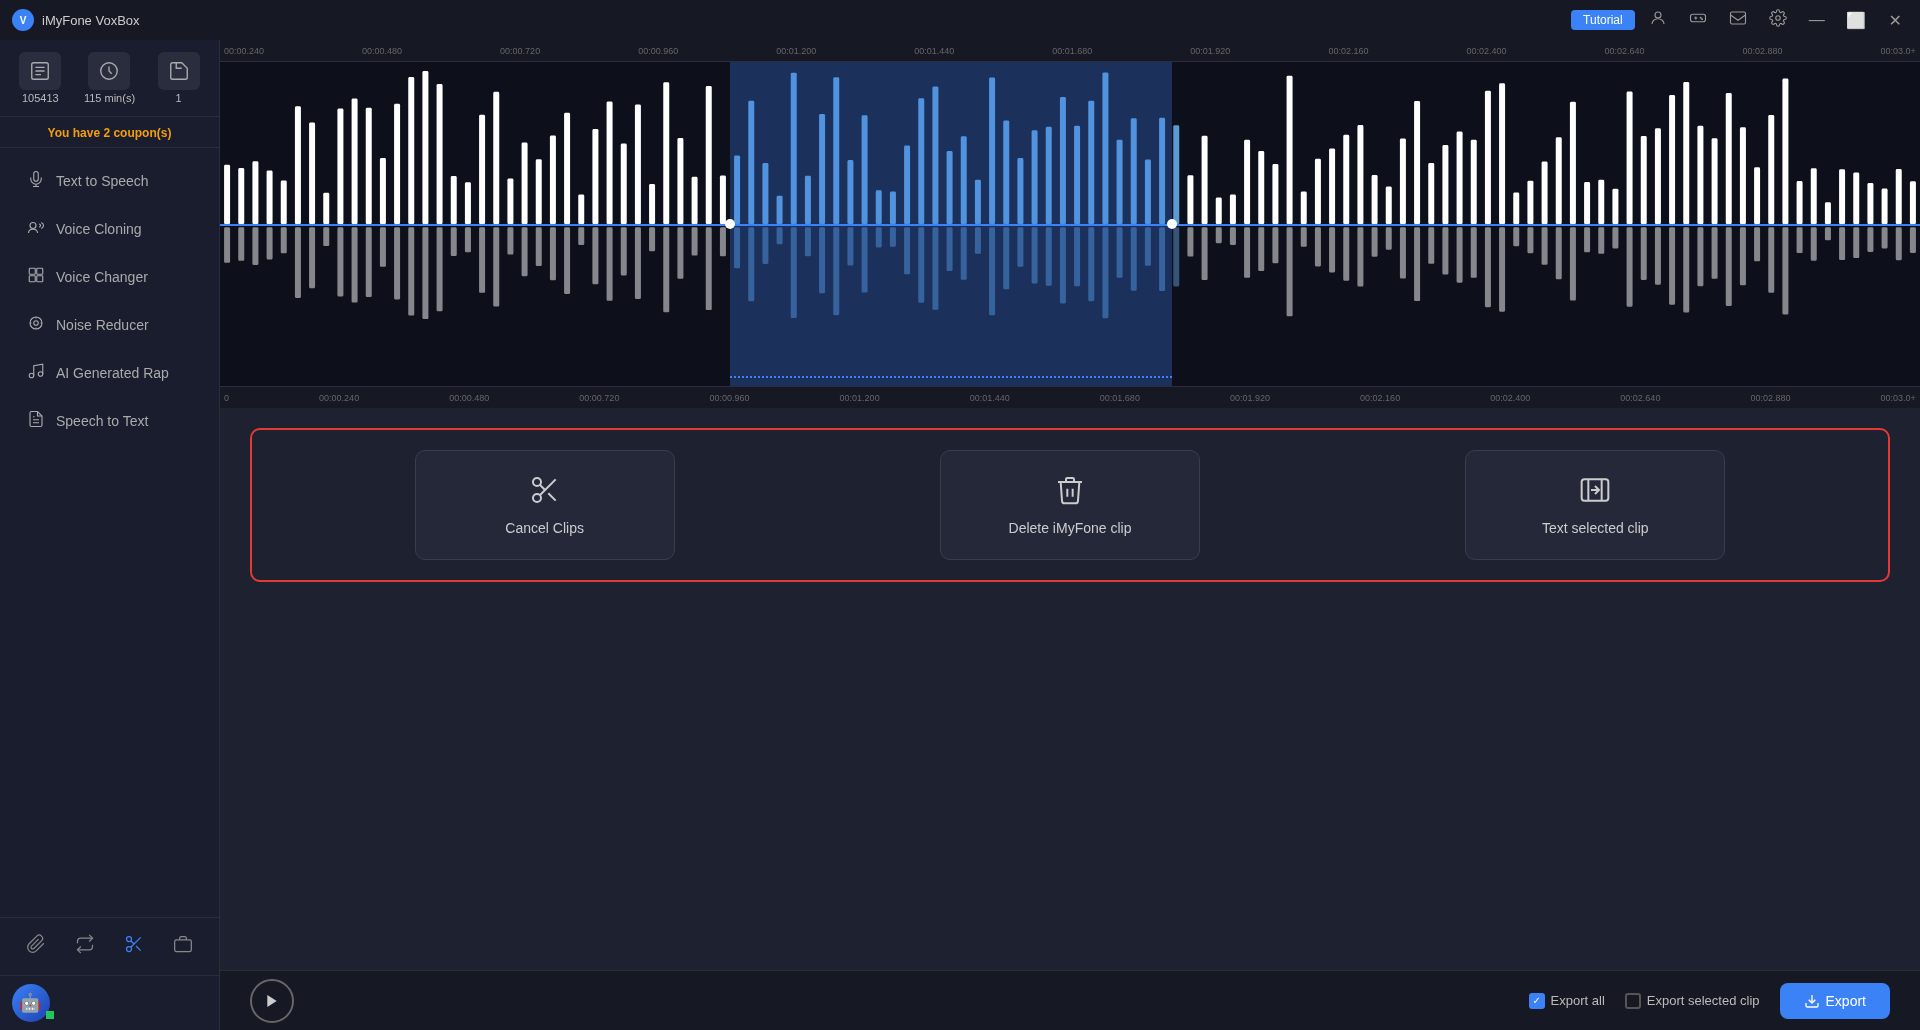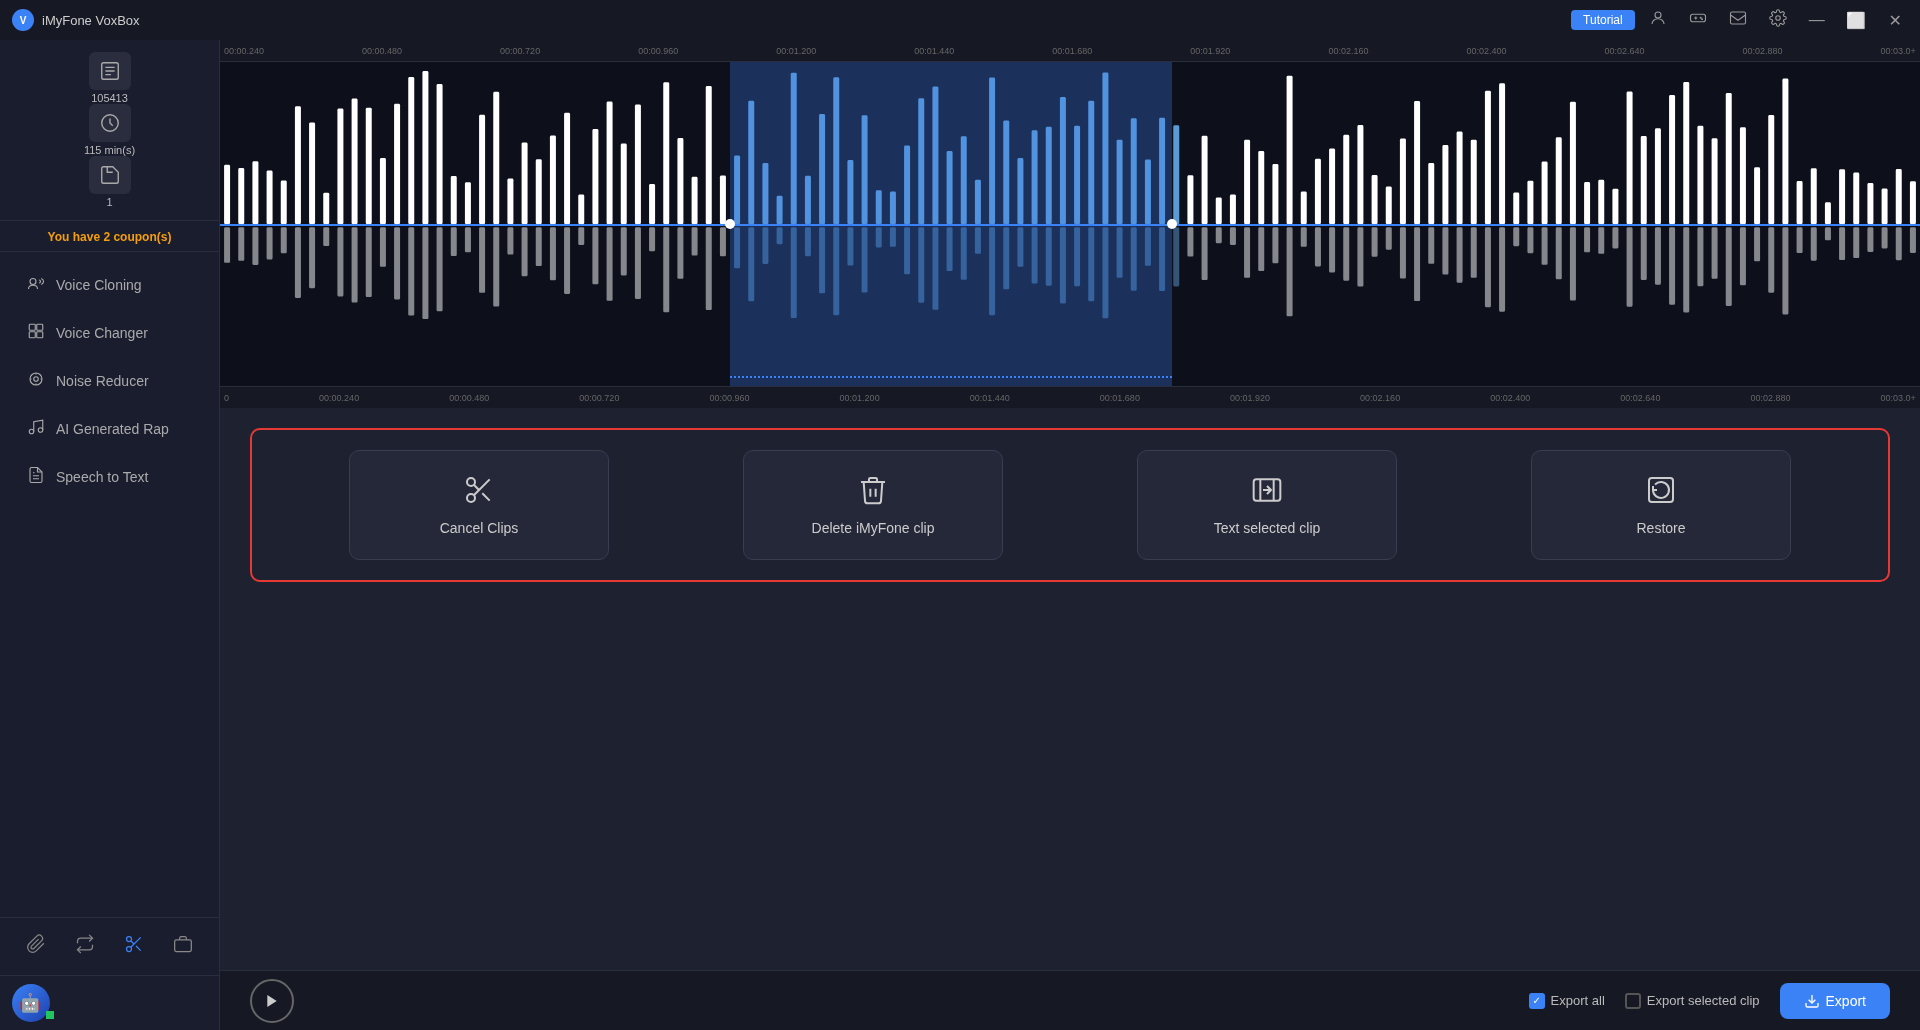--- a/index.html
+++ b/index.html
@@ -87,21 +87,20 @@
       flex-direction: column;
       flex-shrink: 0;
       border-right: 1px solid #2a2d3e;
     }
     .sidebar-stats {
       display: flex;
       align-items: center;
       justify-content: space-around;
       padding: 12px 8px;
       border-bottom: 1px solid #2a2d3e;
-      flex-direction: column;
     }
     .stat-item {
       display: flex;
       flex-direction: column;
       align-items: center;
       gap: 2px;
     }
     .stat-icon-box {
       width: 42px;
       height: 38px;
@@ -469,20 +468,29 @@
         </div>
         <span class="stat-value">1</span>
       </div>
     </div>
 
     <div class="coupon-banner">
       <span class="coupon-text">You have 2 coupon(s)</span>
     </div>
 
     <div class="sidebar-nav">
+      <div class="nav-item">
+        <span class="nav-icon">
+          <svg width="18" height="18" fill="none" stroke="#aaa" stroke-width="1.5" viewBox="0 0 24 24">
+            <path d="M12 2a3 3 0 0 1 3 3v7a3 3 0 0 1-6 0V5a3 3 0 0 1 3-3z"></path>
+            <path d="M19 10v2a7 7 0 0 1-14 0v-2M12 19v3M8 22h8"></path>
+          </svg>
+        </span>
+        <span>Text to Speech</span>
+      </div>
       <div class="nav-item">
         <span class="nav-icon">
           <svg width="18" height="18" fill="none" stroke="#aaa" stroke-width="1.5" viewBox="0 0 24 24">
             <circle cx="8" cy="10" r="4"></circle>
             <path d="M16 8c1.1 0 2 .9 2 2s-.9 2-2 2"></path>
             <path d="M19 6c2 1 3 2.8 3 4s-1 3-3 4"></path>
             <path d="M2 20c0-3 2.7-5 6-5s6 2 6 5"></path>
           </svg>
         </span>
         <span>Voice Cloning</span>
@@ -895,28 +903,20 @@
           <svg class="icon-svg" fill="none" stroke="#ccc" stroke-width="1.5" viewBox="0 0 24 24" xmlns="http://www.w3.org/2000/svg">
             <rect x="2" y="4" width="20" height="16" rx="2"></rect>
             <line x1="7" y1="4" x2="7" y2="20"></line>
             <line x1="17" y1="4" x2="17" y2="20"></line>
             <polyline points="12 9 15 12 12 15"></polyline>
             <line x1="9" y1="12" x2="15" y2="12"></line>
           </svg>
           <span>Text selected clip</span>
         </button>
 
-        <button class="clip-action-btn">
-          <svg class="icon-svg" fill="none" stroke="#ccc" stroke-width="1.5" viewBox="0 0 24 24" xmlns="http://www.w3.org/2000/svg">
-            <rect x="3" y="3" width="18" height="18" rx="2"></rect>
-            <path d="M9 12l-3 0 0-3"></path>
-            <path d="M6 12a6 6 0 1 0 1.5-4"></path>
-          </svg>
-          <span>Restore</span>
-        </button>
       </div>
     </div>
 
     <div style="flex:1;"></div>
 
     <div class="bottom-bar">
       <button class="play-btn">
         <svg width="16" height="16" fill="#ccc" viewBox="0 0 24 24">
           <polygon points="5 3 19 12 5 21 5 3"></polygon>
         </svg>

